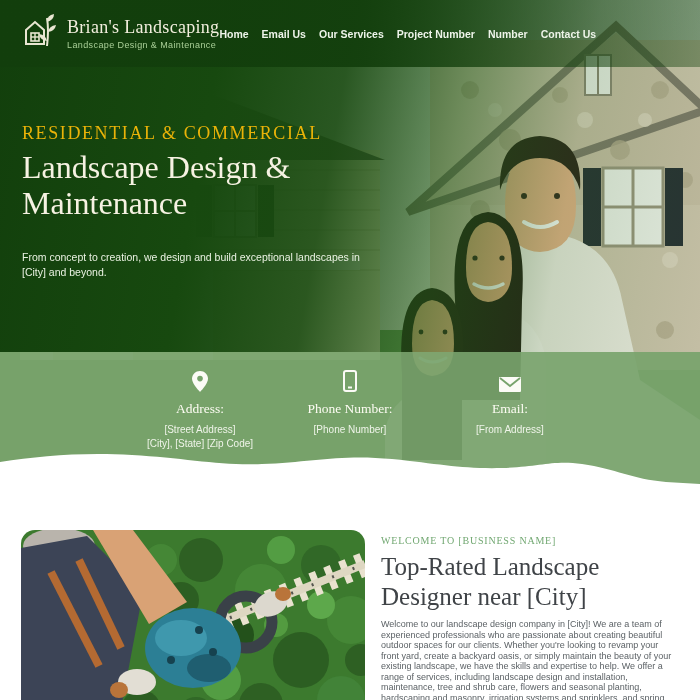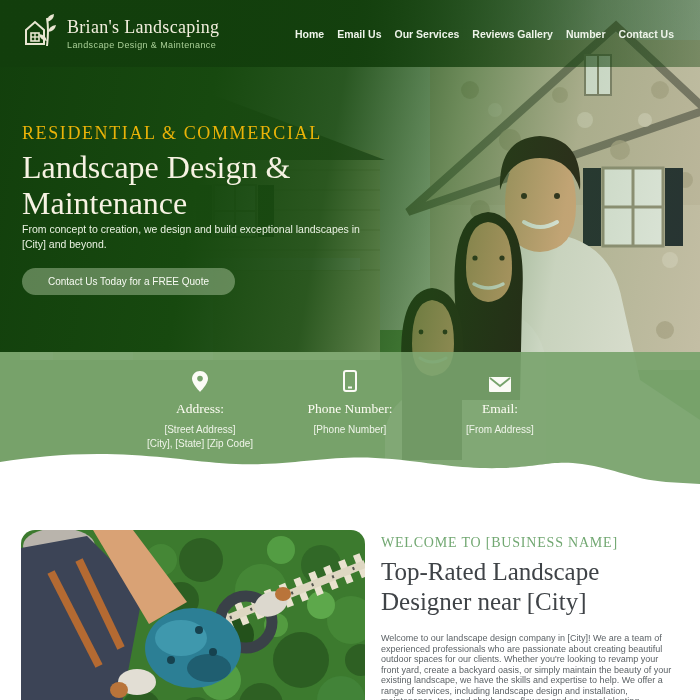--- a/index.html
+++ b/index.html
@@ -9,61 +9,61 @@
 
   
   .hero { position:relative; width:700px; height:505px; overflow:hidden; background:#17490f; }
   .hero-photo { position:absolute; top:0; left:0; width:700px; height:505px; display:block; }
   .hero-overlay { position:absolute; top:0; left:0; width:700px; height:352px;
     background:linear-gradient(100deg,#123f0c 0%,#17490f 30%,rgba(23,73,15,.90) 47%,
       rgba(30,92,22,.55) 63%,rgba(45,110,35,.20) 79%,rgba(60,120,50,.08) 100%); }
 
   
   .site-header { position:absolute; top:0; left:0; width:700px; height:67px;
-    display:flex; align-items:center; justify-content:space-between; padding:0 26px 0 20px;
+    display:flex; align-items:center; padding:0 26px 0 20px;
     background:linear-gradient(90deg, rgba(18,62,12,.97) 0%, rgba(18,62,12,.92) 52%, rgba(24,70,18,.42) 100%); }
   .logo { display:flex; align-items:center; gap:9px; cursor:pointer; }
   .logo-title { font-family:"Liberation Serif", serif; font-size:18px; color:#f2eedd; letter-spacing:.3px; }
   .logo-tagline { font-size:9px; color:#a9cf97; letter-spacing:.4px; margin-top:2px; }
   nav.main-nav { display:flex; gap:13px; align-items:center; }
   nav.main-nav a { font-size:10.5px; color:#eef4ea; text-decoration:none; cursor:pointer; white-space:nowrap;font-weight:bold; }
 
   
   .hero-content { position:absolute; top:67px; left:0; padding:56px 0 0 22px; width:400px; }
   .hero-eyebrow { font-family:Liberation Serif, serif; font-size:18px; letter-spacing:1.6px;
     color:#eab308; }
   .hero-content h1 { font-family:"Liberation Serif", serif; font-weight:normal; font-size:32px;
     line-height:1.12; color:#f6f2e2; max-width:300px; margin-top:6px; }
-  .hero-desc { font-size:10.5px; line-height:1.45; color:#eaf2e2; max-width:352px; margin-top:0; }
+  .hero-desc { font-size:10.5px; line-height:1.45; color:#eaf2e2; max-width:352px; margin-top:28px; }
   .cta { margin-top:16px; display:inline-block; border:none; cursor:pointer;
     background:rgba(203,224,188,.40); color:#f7faf2; font-family:"Liberation Sans", sans-serif;
     font-size:10px; padding:8px 26px; border-radius:15px; }
 
   
   .contact-bar { position:absolute; top:352px; left:0; width:700px; height:153px;
     background:rgba(119,163,108,.93); }
   .cb-col { position:absolute; top:16px; width:180px; text-align:center; color:#fff; }
-  .cb-col.c0 { left:110px; } .cb-col.c1 { left:260px; } .cb-col.c2 { left:410px; }
+  .cb-col.c0 { left:110px; } .cb-col.c1 { left:260px; } .cb-col.c2 { left:420px; }
   .cb-icon { height:24px; display:flex; align-items:flex-end; justify-content:center; }
   .cb-label { font-family:"Liberation Serif", serif; font-size:13.5px; color:#fdfcf3; margin-top:9px; }
   .cb-line { font-size:10px; color:#eff4e9; line-height:1.35; }
   .cb-lines { margin-top:6px; }
 
   
   .wave { position:absolute; left:0; bottom:0; width:700px; height:70px; display:block; }
 
   
   .intro { display:flex; gap:16px; padding:25px 22px 0 21px; align-items:flex-start; }
   .intro-image { flex:none; width:344px; height:200px; border-radius:14px; overflow:hidden; }
   .intro-image svg { display:block; }
   .intro-text { width:310px; padding-top:5px; }
-  .intro-eyebrow { font-family:"Liberation Serif", serif; font-size:14px; letter-spacing:.8px;
+  .intro-eyebrow { font-family:"Liberation Serif", serif; font-size:10px; letter-spacing:.8px;
     color:#72a872; }
   .intro-text h2 { font-family:"Liberation Serif", serif; font-weight:normal; font-size:25px;
-    line-height:1.18; color:#3f4347; max-width:272px; margin:6px 0 17px; }
+    line-height:1.18; color:#3f4347; max-width:272px; margin:6px 0 8px; }
   .intro-body { font-size:9px; line-height:1.18; color:#5c6266; max-width:308px; line-height:1.17em; }
 </style>
 </head>
 <body>
 
 <div class="page">
 
   <section class="hero">
 
     <svg class="hero-photo" viewBox="0 0 700 505" preserveAspectRatio="none">
@@ -198,31 +198,30 @@
         </span>
         <span class="logo-text">
           <div class="logo-title">Brian's Landscaping</div>
           <div class="logo-tagline">Landscape Design &amp; Maintenance</div>
         </span>
       </div>
       <nav class="main-nav">
         <a>Home</a>
         <a>Email Us</a>
         <a>Our Services</a>
-        <a>Reviews Gallery</a>
+        <a>Project Number</a>
         <a>Number</a>
         <a>Contact Us</a>
       </nav>
     </header>
 
     <div class="hero-content">
       <div class="hero-eyebrow">RESIDENTIAL &amp; COMMERCIAL</div>
       <h1>Landscape Design &amp; Maintenance</h1>
       <p class="hero-desc">From concept to creation, we design and build exceptional landscapes in [City] and beyond.</p>
-      <button class="cta">Contact Us Today for a FREE Quote</button>
     </div>
 
     <div class="contact-bar">
       <div class="cb-col c0">
         <div class="cb-icon">
           <svg width="16" height="21" viewBox="0 0 16 21">
             <path d="M8 0 C3.6 0 0 3.5 0 7.8 C0 13 8 21 8 21 S16 13 16 7.8 C16 3.5 12.4 0 8 0 Z" fill="#fbfbf6"></path>
             <circle cx="8" cy="7.6" r="2.8" fill="#77a36c"></circle>
           </svg>
         </div>

